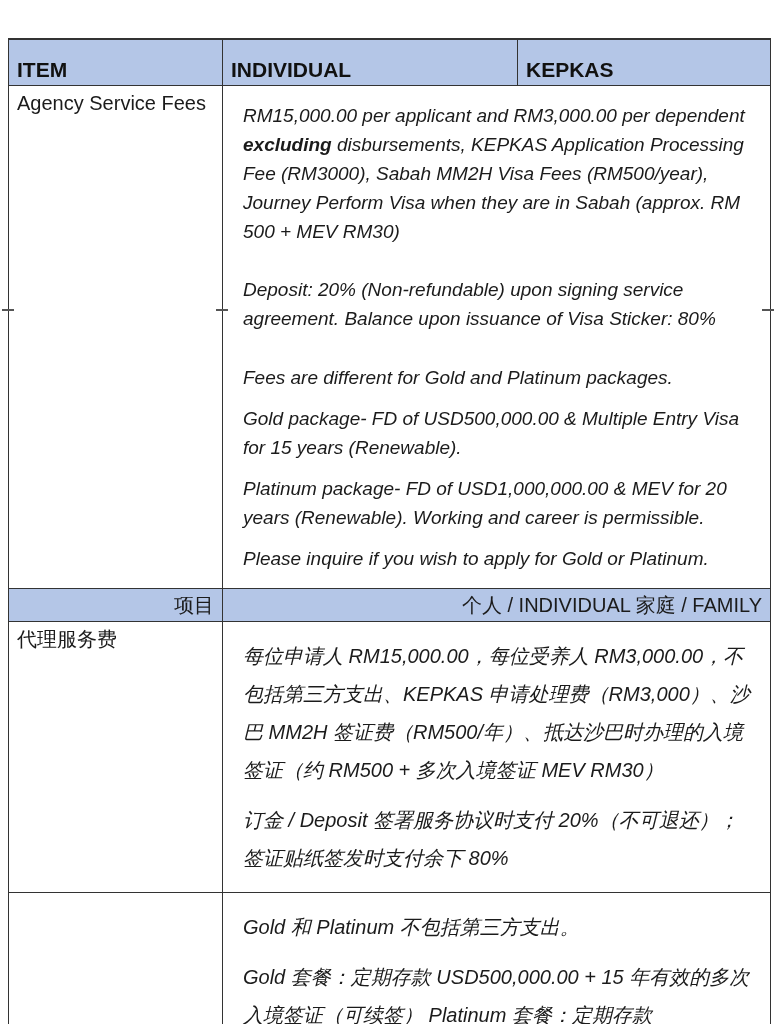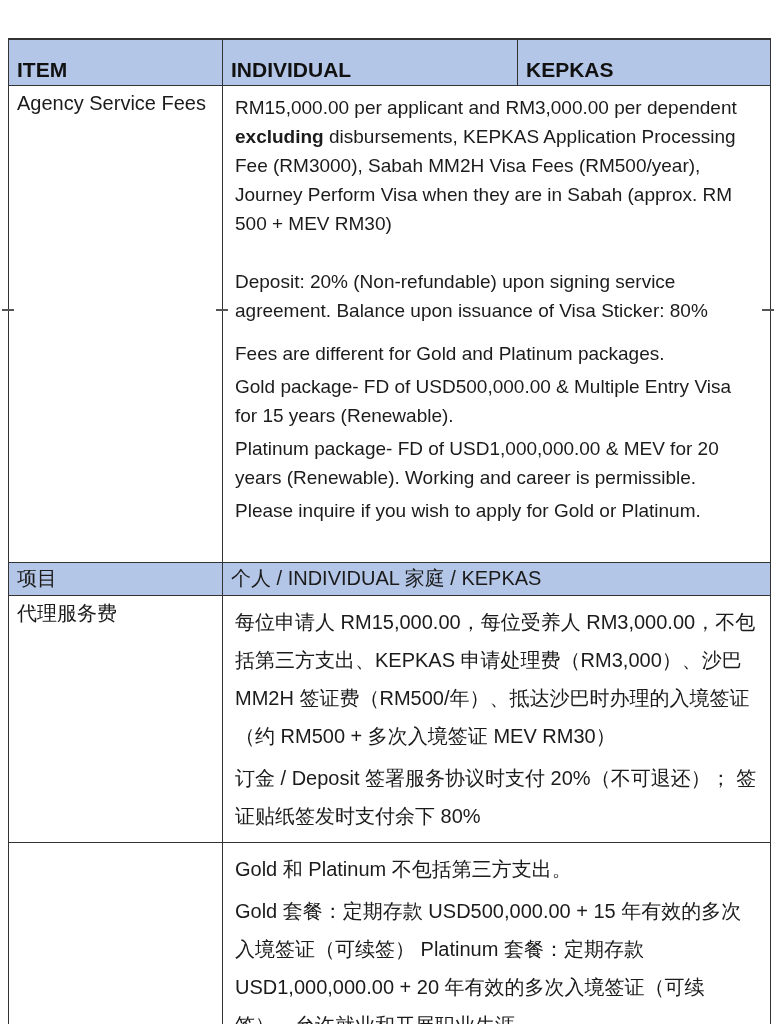--- a/index.html
+++ b/index.html
@@ -32,38 +32,38 @@
     border-top: 2px solid #333333;
     background: #b4c6e7;
     text-align: left;
     vertical-align: middle;
     font-size: 21px;
     font-weight: bold;
     color: #111111;
     padding-top: 18px;
   }
   
-  tr.r-zhh { height: 33px; }
+  tr.r-zhh { height: 33px; text-align: right; }
   tr.r-zhh td {
     background: #b4c6e7;
     vertical-align: middle;
     font-size: 20px;
     padding-top: 1px;
     padding-bottom: 1px;
   }
   tr.r-en1 { height: 235px; }
   tr.r-en2 { height: 230px; }
   tr.r-zh1 { height: 228px; padding-left: 20px; }
   tr.r-zh2 { height: 240px; }
   
   tr.r-en1 td { border-bottom: hidden; }
   tr.r-en2 td { border-top: hidden; }
   tr.r-zh2 td { border-bottom: none; }
   .label-cell { font-size: 20px; line-height: 28px; }
-  td.body p { margin: 4px; }
+  td.body p { margin: 12px; font-style: italic; }
   td.body.en p { font-size: 19px; line-height: 29px; }
   td.body.en p.gap-after { margin-bottom: 29px; }
   td.body.zh p { font-size: 20px; line-height: 38px; }
   td.body strong { font-weight: bold; }
   
   .tick {
     position: absolute;
     top: 309px;
     height: 2px;
     width: 12px;
@@ -105,21 +105,21 @@
       <td class="body en" colspan="2">
         <p>Fees are different for Gold and Platinum packages.</p>
         <p>Gold package- FD of USD500,000.00 &amp; Multiple Entry Visa for 15 years (Renewable).</p>
         <p>Platinum package- FD of USD1,000,000.00 &amp; MEV for 20 years (Renewable). Working and career is permissible.</p>
         <p>Please inquire if you wish to apply for Gold or Platinum.</p>
       </td>
     </tr>
 
     <tr class="r-zhh">
       <td>项目</td>
-      <td colspan="2">个人 / INDIVIDUAL 家庭 / KEPKAS</td>
+      <td colspan="2">个人 / INDIVIDUAL 家庭 / FAMILY</td>
     </tr>
 
     <tr class="r-zh1">
       <td class="label-cell">代理服务费</td>
       <td class="body zh" colspan="2">
         <p>每位申请人 RM15,000.00，每位受养人 RM3,000.00，不包括第三方支出、KEPKAS 申请处理费（RM3,000）、沙巴 MM2H 签证费（RM500/年）、抵达沙巴时办理的入境签证（约 RM500 + 多次入境签证 MEV RM30）</p>
         <p>订金 / Deposit 签署服务协议时支付 20%（不可退还）； 签证贴纸签发时支付余下 80%</p>
       </td>
     </tr>
 

